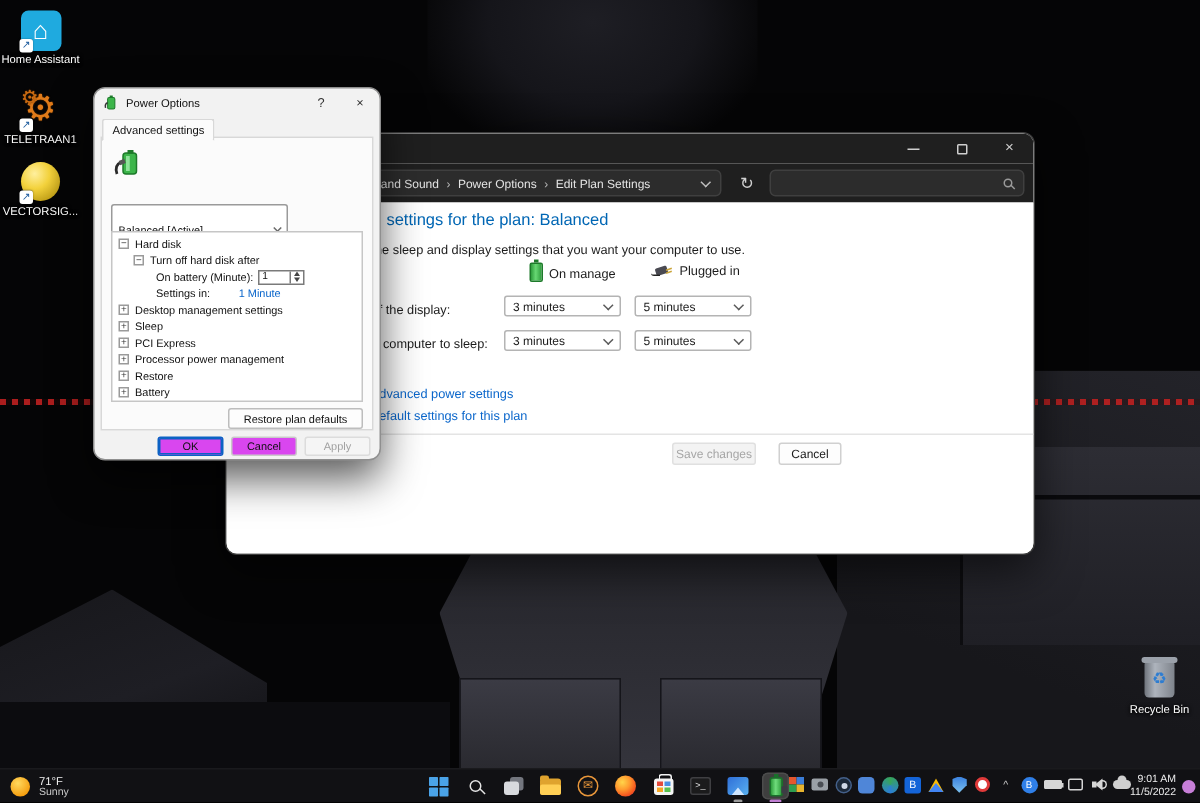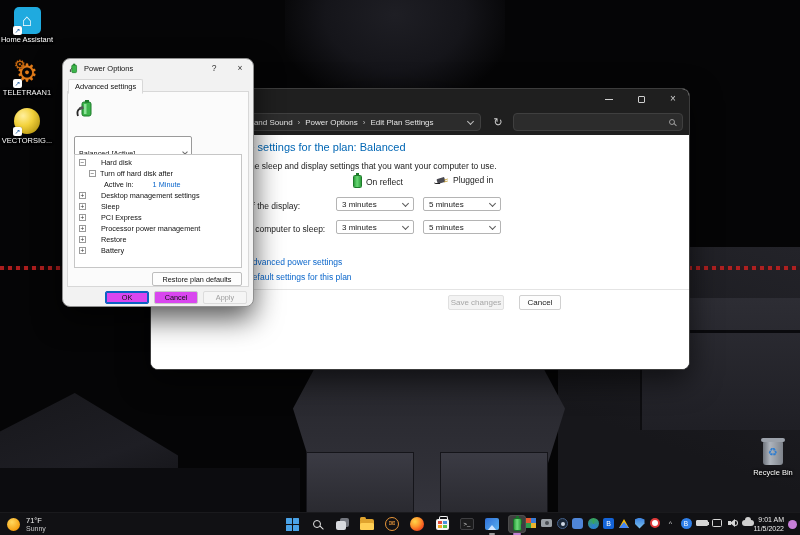--- a/index.html
+++ b/index.html
@@ -104,21 +104,21 @@
   .po-page{position:absolute;left:4px;right:4px;top:32px;height:196px;background:#fbfbfb;border:1px solid #d8d8d8;}
   .po-desc{position:absolute;left:33px;right:6px;top:6px;font-size:7.3px;line-height:1.42;color:#111;}
   .pw-ico{position:absolute;left:7px;top:7px;width:20px;height:20px;}
   .po-plan-select{position:absolute;left:6px;top:44px;width:118px;height:13px;background:#fff;border:1px solid #9a9a9a;
     border-radius:2px;font-size:7.3px;display:flex;align-items:center;padding:16px 4px;color:#111;}
   .po-plan-select .chev{width:4px;height:4px;border-right:1px solid #6a6a6a;border-bottom:1px solid #6a6a6a;
     transform:rotate(45deg);margin-left:auto;margin-top:-2px;}
   .po-tree{position:absolute;left:6px;right:6px;top:62px;height:114px;background:#fff;border:1px solid #c6c6c6;
     padding-top:2px;overflow:hidden;}
   .trow{display:flex;align-items:center;height:11px;font-size:7.3px;color:#111;white-space:nowrap;}
-  .ind0{padding-left:4px;gap:11px;} .ind1{padding-left:14px;} .ind2{padding-left:29px;}
+  .ind0{padding-left:4px;} .ind1{padding-left:14px;} .ind2{padding-left:29px;}
   .expander{width:7px;height:7px;border:1px solid #9a9a9a;background:#fff;font-size:6.5px;line-height:5px;
     text-align:center;color:#333;margin-right:4px;flex:0 0 auto;}
   .tree-link{color:#0a66cb;margin-left:19px;}
   .spinbox{display:inline-flex;margin-left:3px;height:10px;border:1px solid #7a7a7a;background:#fff;}
   .spin-val{width:20px;font-size:6.8px;padding:0 2px;display:flex;align-items:center;color:#111;}
   .spin-btns{width:9px;border-left:1px solid #7a7a7a;display:flex;flex-direction:column;}
   .spin-up,.spin-dn{flex:1;display:flex;align-items:center;justify-content:center;}
   .spin-up::before{content:"";border-left:2.5px solid transparent;border-right:2.5px solid transparent;border-bottom:3px solid #444;}
   .spin-dn::before{content:"";border-left:2.5px solid transparent;border-right:2.5px solid transparent;border-top:3px solid #444;}
   .po-restore{position:absolute;right:6px;top:180px;width:90px;height:14px;background:#fdfdfd;border:1px solid #bdbdbd;
@@ -281,21 +281,21 @@
       <div class="search-field">
         <span class="mag"></span>
       </div>
     </div>
     <div class="cp-content">
       <div class="cp-heading">Change settings for the plan: Balanced</div>
       <div class="cp-sub">Choose the sleep and display settings that you want your computer to use.</div>
 
       <div class="col-head" style="left:202px;top:40px;">
         <span class="batt-ico"></span>
-        <span>On reflect</span>
+        <span>On manage</span>
       </div>
       <div class="col-head" style="left:284px;top:40px;">
         <span class="plug-ico">
             <i class="head"></i>
             <i class="p1"></i>
             <i class="p2"></i>
             <i class="cord"></i>
           </span>
         <span>Plugged in</span>
       </div>
@@ -359,21 +359,31 @@
       <div class="po-tree">
         <div class="trow ind0">
           <span class="expander">−</span>
           <span>Hard disk</span>
         </div>
         <div class="trow ind1">
           <span class="expander">−</span>
           <span>Turn off hard disk after</span>
         </div>
         <div class="trow ind2">
-          <span>Active in:</span>
+          <span>On battery (Minute):</span>
+          <span class="spinbox">
+            <span class="spin-val">1</span>
+            <span class="spin-btns">
+              <span class="spin-up"></span>
+              <span class="spin-dn"></span>
+            </span>
+          </span>
+        </div>
+        <div class="trow ind2">
+          <span>Settings in:</span>
           <span class="tree-link">1 Minute</span>
         </div>
         <div class="trow ind0">
           <span class="expander">+</span>
           <span>Desktop management settings</span>
         </div>
         <div class="trow ind0">
           <span class="expander">+</span>
           <span>Sleep</span>
         </div>

